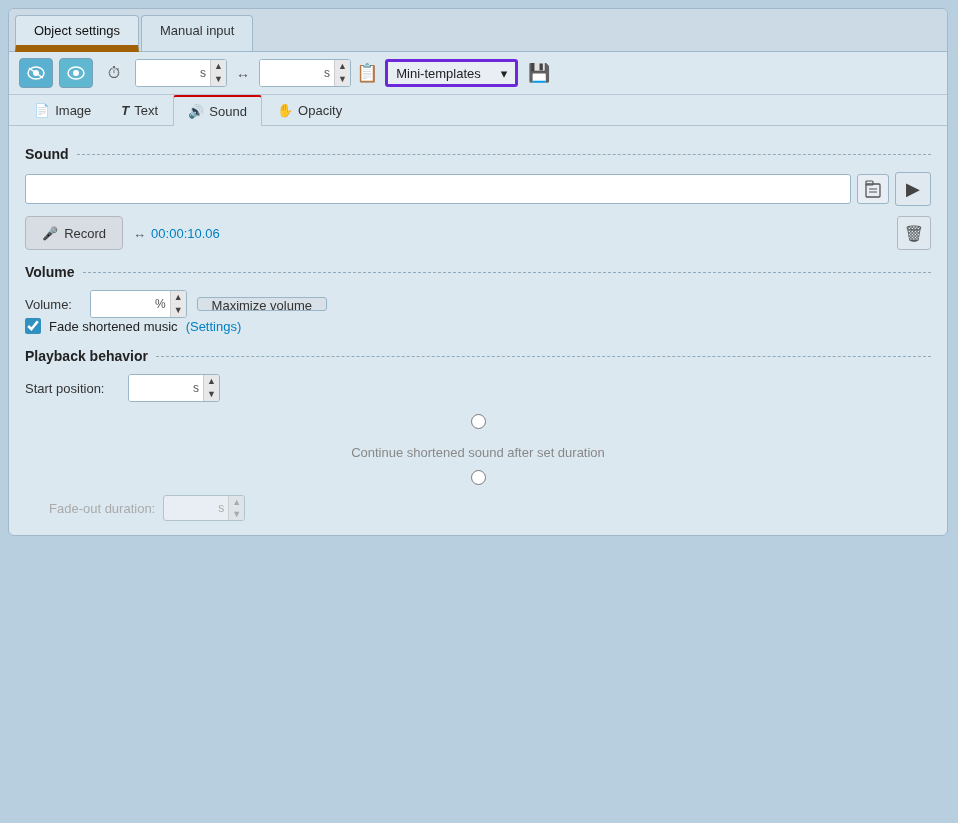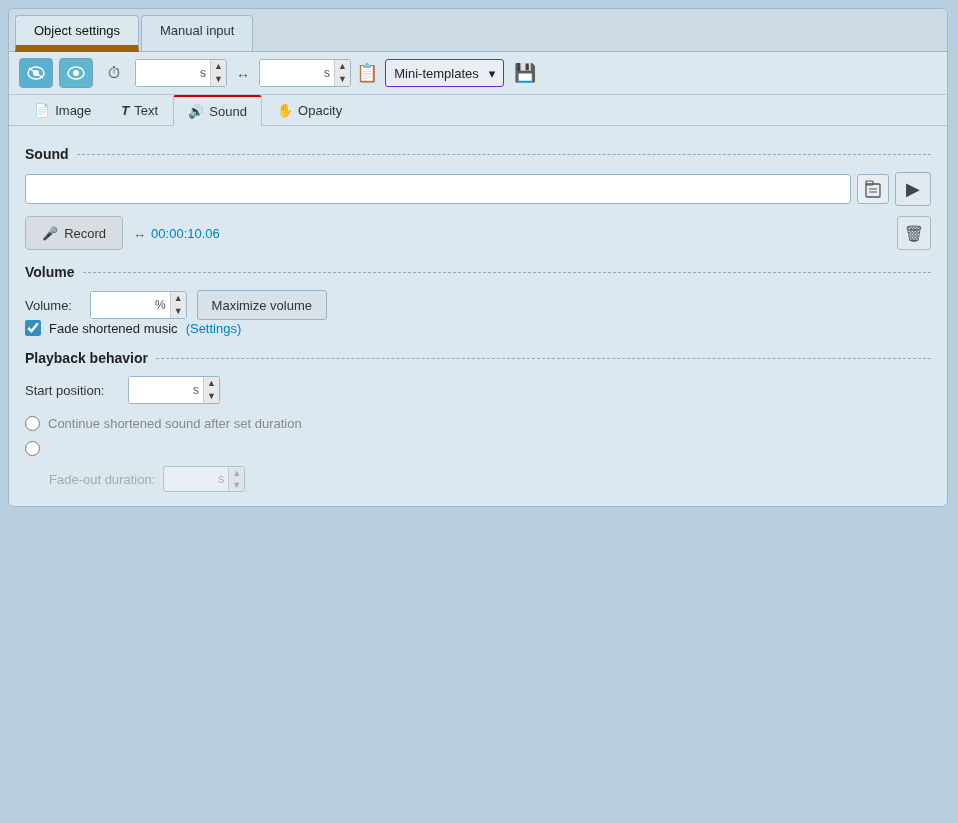--- a/index.html
+++ b/index.html
@@ -124,27 +124,27 @@
       color: #444;
     }
     .arrow-icon {
       font-size: 14px;
       color: #555;
       padding: 0 3px;
     }
     .mini-templates-btn {
       display: flex;
       align-items: center;
-      border: 1px solid #6d28d9;
+      border: 3px solid #6d28d9;
       border-radius: 3px;
       background: #e8eef4;
       height: 28px;
       padding: 7px 8px;
       cursor: pointer;
-      gap: 10px;
+      gap: 20px;
       font-size: 13px;
     }
     .save-btn {
       width: 30px;
       height: 30px;
       display: flex; align-items: center; justify-content: center;
       font-size: 18px;
       cursor: pointer;
       color: #444;
     }
@@ -289,21 +289,21 @@
       display: flex;
       align-items: center;
       gap: 10px;
     }
     .volume-label {
       font-size: 13px;
       color: #333;
       min-width: 55px;
     }
     .maximize-btn {
-      height: 30px;
+      height: 14px;
       padding: 0 14px;
       border: 1px solid #9ab4c8;
       border-radius: 3px;
       background: #d8e0e8;
       cursor: pointer;
       font-size: 13px;
       color: #333;
     }
 
     
@@ -336,23 +336,24 @@
     .start-pos-label {
       font-size: 13px;
       color: #333;
       min-width: 95px;
     }
 
     
     .radio-row {
       display: flex;
       align-items: center;
-      gap: 8px;
+      gap: 16px;
       margin-bottom: 10px;
       color: #888;
+      flex-direction: column;
     }
     .radio-row input[type=radio] {
       width: 15px;
       height: 15px;
       cursor: pointer;
     }
     .radio-row label {
       font-size: 13px;
       color: #888;
     }

